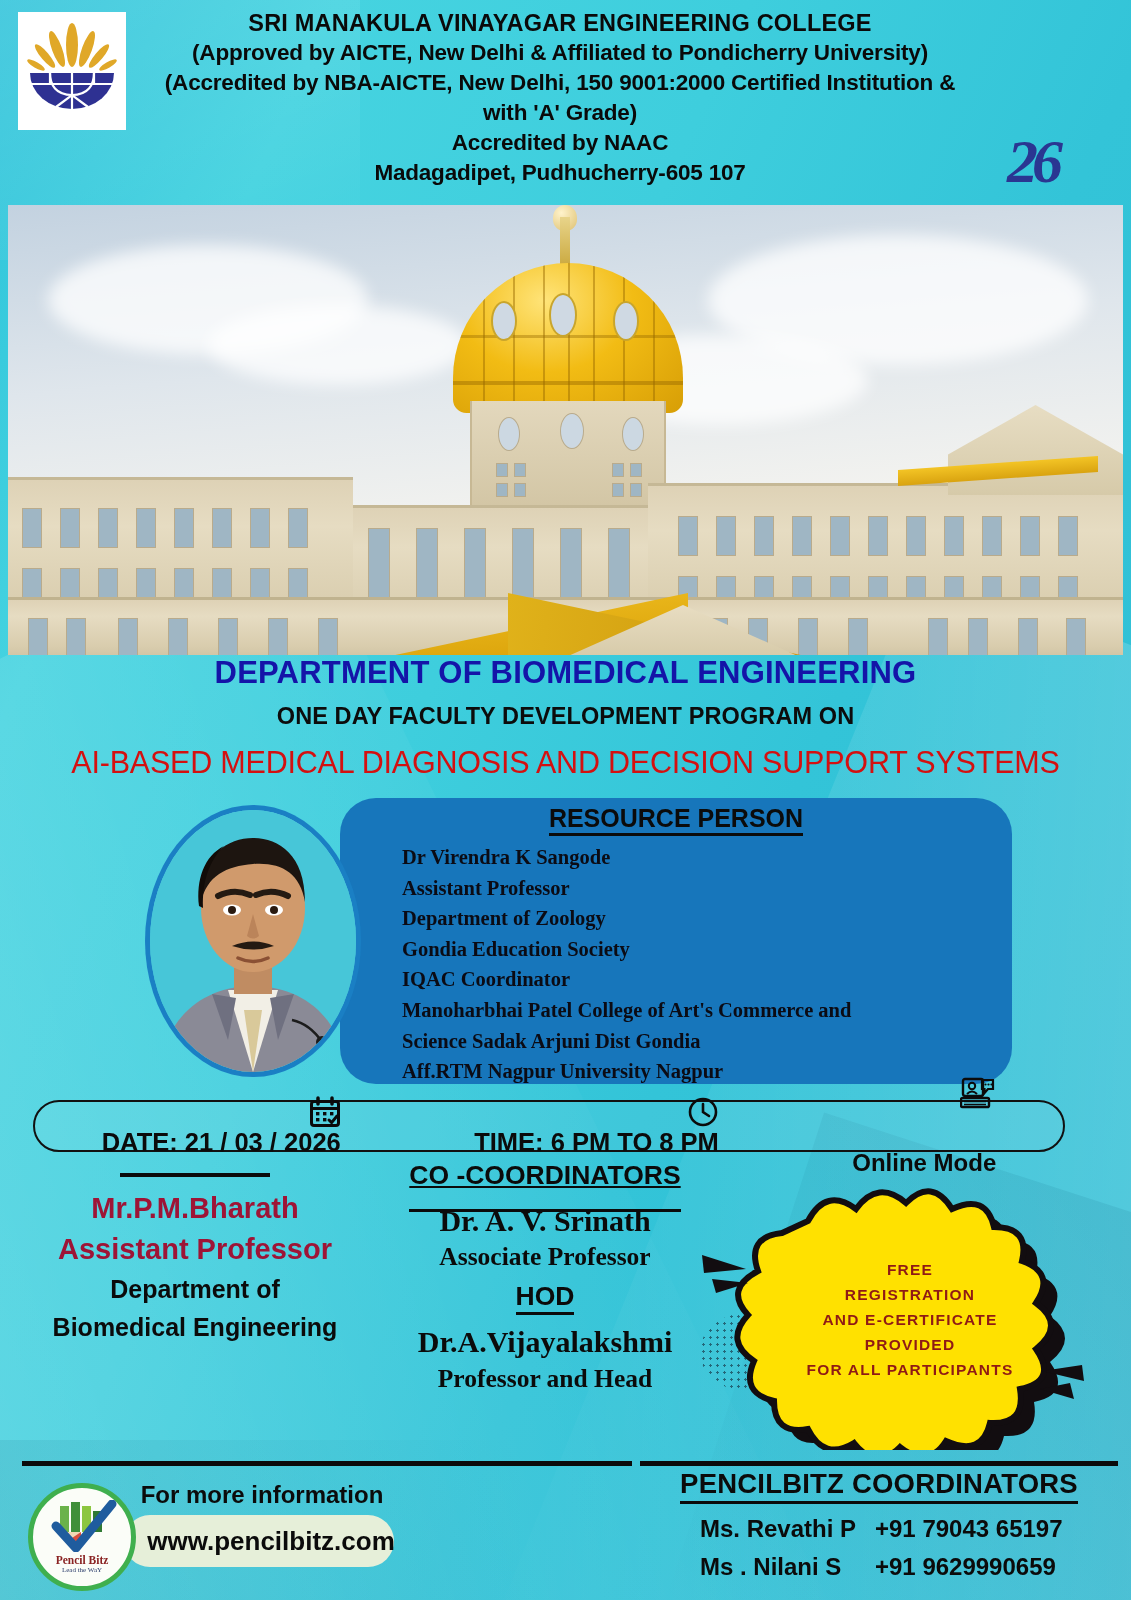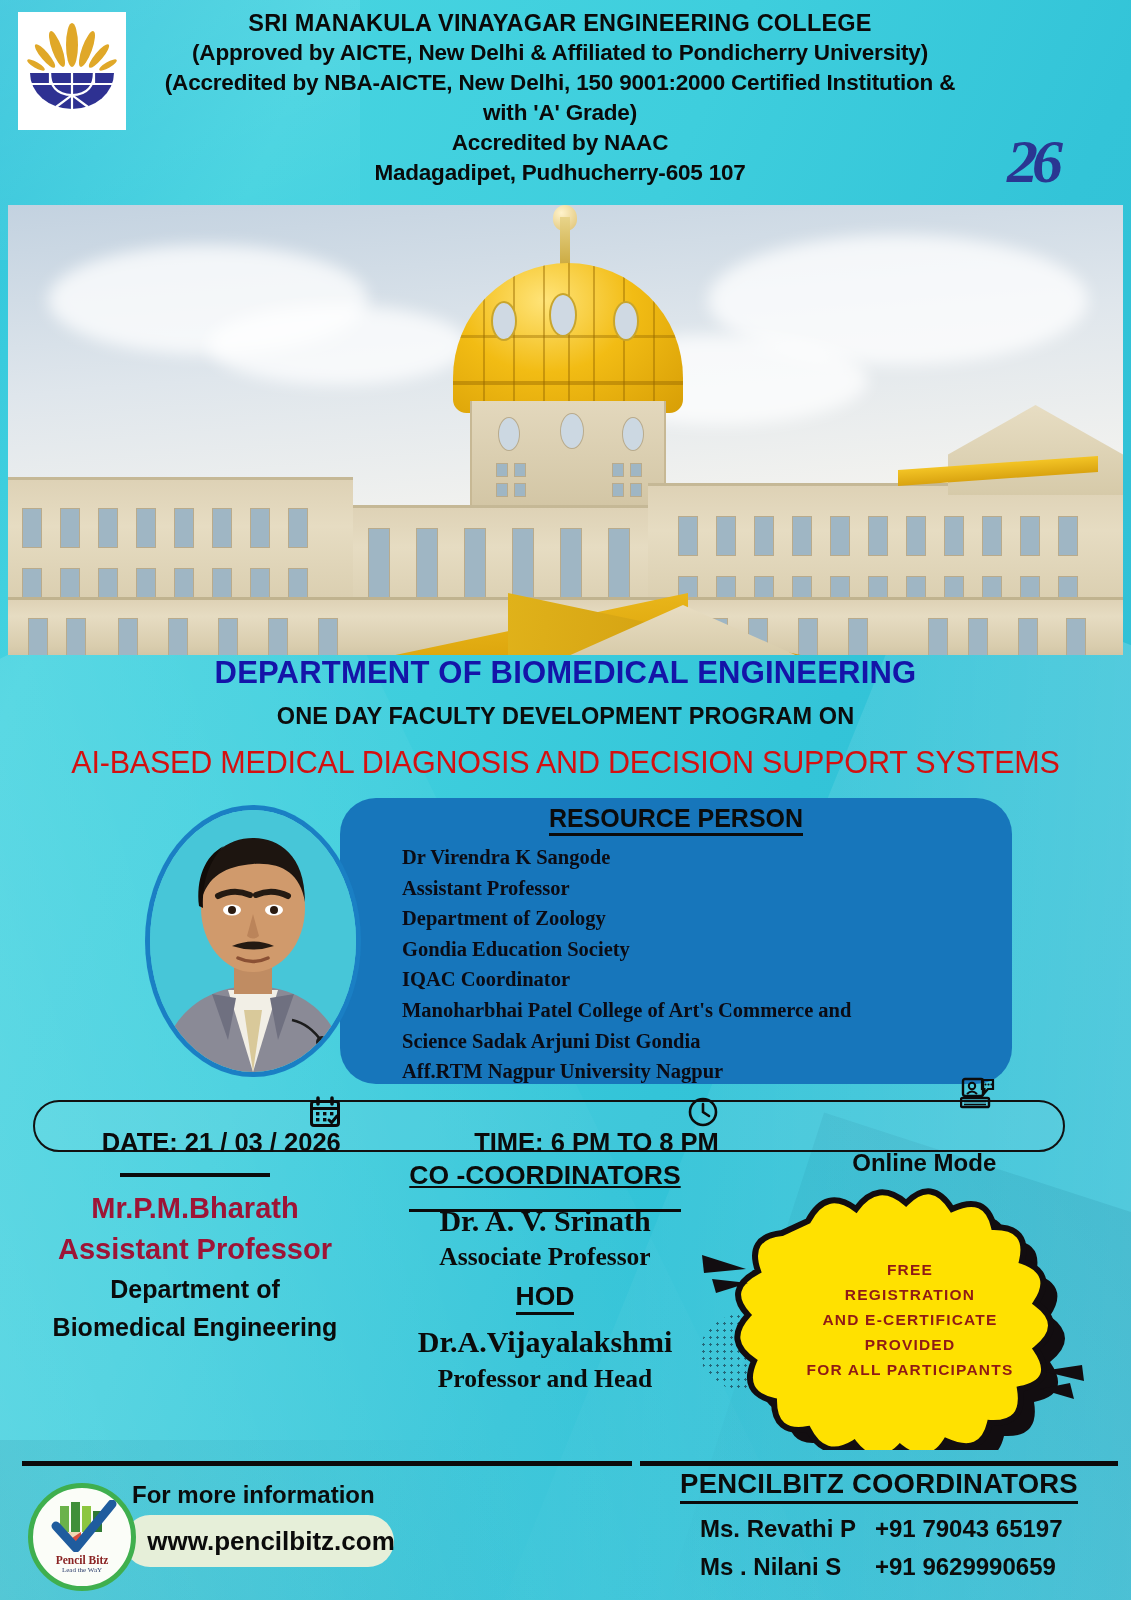--- a/index.html
+++ b/index.html
@@ -182,21 +182,21 @@
   .foot-rule-r { position:absolute; left:640px; top:1461px; width:478px; height:5px; background:#0b0b0b; z-index:7; }
   .pb-logo {
     position:absolute; left:28px; top:1483px; width:108px; height:108px; z-index:8;
     border-radius:50%; background:#fbfdf8; border:5px solid #3faf4e;
     display:flex; flex-direction:column; align-items:center; justify-content:center;
   }
   .pb-name { font-family:"Liberation Serif", serif; font-weight:bold;
     font-size:11.5px; color:#8a2323; margin-top:2px; }
   .pb-tag { font-family:"Liberation Serif", serif; font-size:7px; color:#2a3b6a; }
   .fmi {
-    position:absolute; left:132px; top:1481px; width:260px; z-index:8;
+    position:absolute; left:132px; top:1481px; width:260px; text-align:center; z-index:8;
     font-size:24px; font-weight:bold; color:#0b0b0b;
   }
   .url-pill {
     position:absolute; left:124px; top:1515px; width:270px; height:52px; z-index:7;
     background:#e6efd9; border-radius:26px;
     display:flex; align-items:center; justify-content:center;
   }
   .url-text { font-size:26px; font-weight:bold; color:#0b0b0b; padding-left:24px; }
   .pbc-head {
     position:absolute; left:640px; top:1468px; width:478px; text-align:center; z-index:7;

